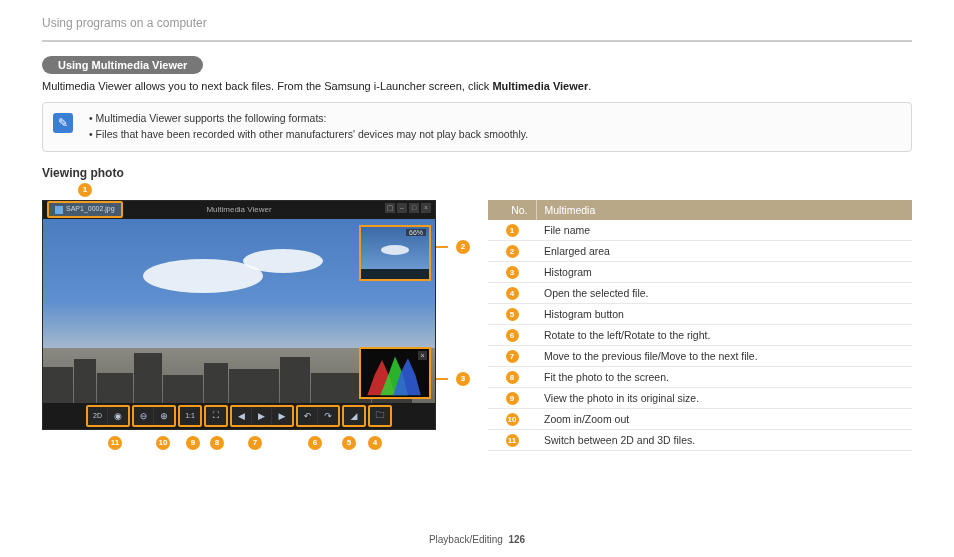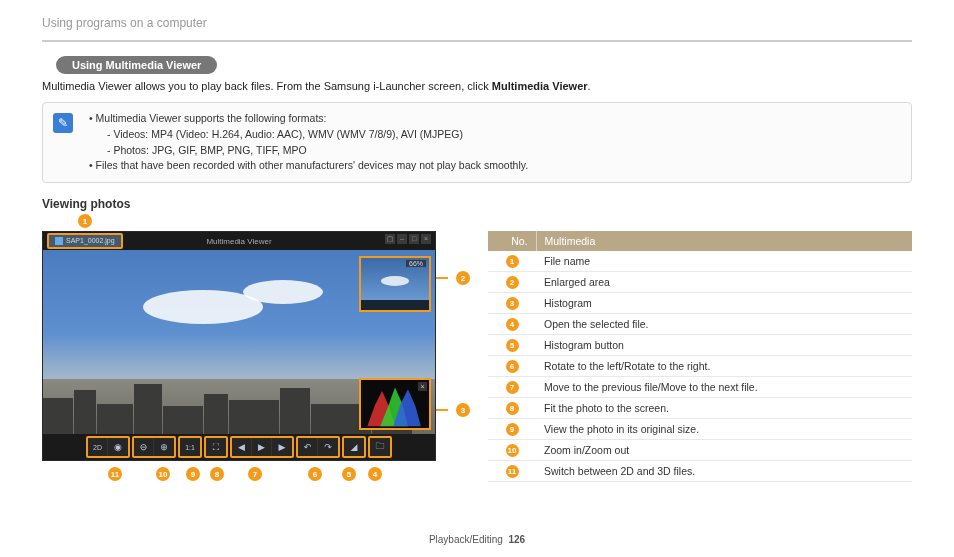--- a/index.html
+++ b/index.html
@@ -1,19 +1,19 @@
 <!DOCTYPE html>
 <html><head>
 <meta charset="utf-8">
 <style>
 *{box-sizing:border-box;margin:0;padding:0;}
 body{font-family:Arial,Helvetica,sans-serif;background:#fff;width:954px;height:557px;position:relative;color:#333;font-size:11px;}
 .page-header{color:#999;font-size:12px;padding:16px 16px 8px 42px;}
 .rule{border:none;border-top:2px solid #ccc;margin:2px 42px 14px;}
-.pill{display:inline-block;background:#777;color:#fff;padding:3px 16px;border-radius:11px;font-weight:bold;font-size:11px;margin-left:56px;}
+.pill{display:inline-block;background:#777;color:#fff;padding:3px 16px;border-radius:11px;font-weight:bold;font-size:11px;margin-left:42px;}
 .intro{margin:6px 42px 10px;font-size:11px;color:#222;}
 .intro b{font-weight:bold;}
 .note-box{margin:0 42px 14px;border:1px solid #d8d8d8;border-radius:4px;padding:8px 10px 8px 46px;position:relative;font-size:10.5px;line-height:1.5;color:#333;background:#fbfbfb;}
 .note-icon{position:absolute;left:10px;top:10px;width:20px;height:20px;background:#3a7fd5;border-radius:3px;color:#fff;display:flex;align-items:center;justify-content:center;font-size:12px;}
 .note-box ul{list-style:none;}
 .note-box ul>li::before{content:"•  ";}
 .note-box .sub li::before{content:"-  ";}
 .note-box .sub{margin-left:18px;}
 .subhead{font-weight:bold;font-size:12px;margin:8px 42px 6px;}
 .columns{display:flex;gap:28px;padding:0 42px;}
@@ -58,38 +58,34 @@
 </head>
 <body>
 
 
 
 <div class="page-header">Using programs on a computer</div>
 <hr class="rule">
 
 <div class="pill">Using Multimedia Viewer</div>
 <p class="intro">
-  <span>Multimedia Viewer allows you to play back files. From the Samsung i-Launcher screen, click </span><b>Multimedia Viewer</b><span>.</span>
+  <span>Multimedia Viewer allows you to next back files. From the Samsung i-Launcher screen, click </span><b>Multimedia Viewer</b><span>.</span>
 </p>
 
 <div class="note-box">
   <div class="note-icon">✎</div>
   <ul>
     <li>Multimedia Viewer supports the following formats:</li>
   </ul>
-  <ul class="sub">
-    <li>Videos: MP4 (Video: H.264, Audio: AAC), WMV (WMV 7/8/9), AVI (MJPEG)</li>
-    <li>Photos: JPG, GIF, BMP, PNG, TIFF, MPO</li>
-  </ul>
   <ul>
     <li>Files that have been recorded with other manufacturers' devices may not play back smoothly.</li>
   </ul>
 </div>
 
-<div class="subhead">Viewing photos</div>
+<div class="subhead">Viewing photo</div>
 
 <div class="columns">
   <div class="left">
 
     <div class="marker" style="top:-3px;left:36px;">1</div>
     <div class="marker" style="top:54px;right:-10px;">2</div>
     <div class="marker-line" style="top:60px;left:388px;width:18px;height:2px;"></div>
     <div class="marker" style="top:186px;right:-10px;">3</div>
     <div class="marker-line" style="top:192px;left:388px;width:18px;height:2px;"></div>
 

